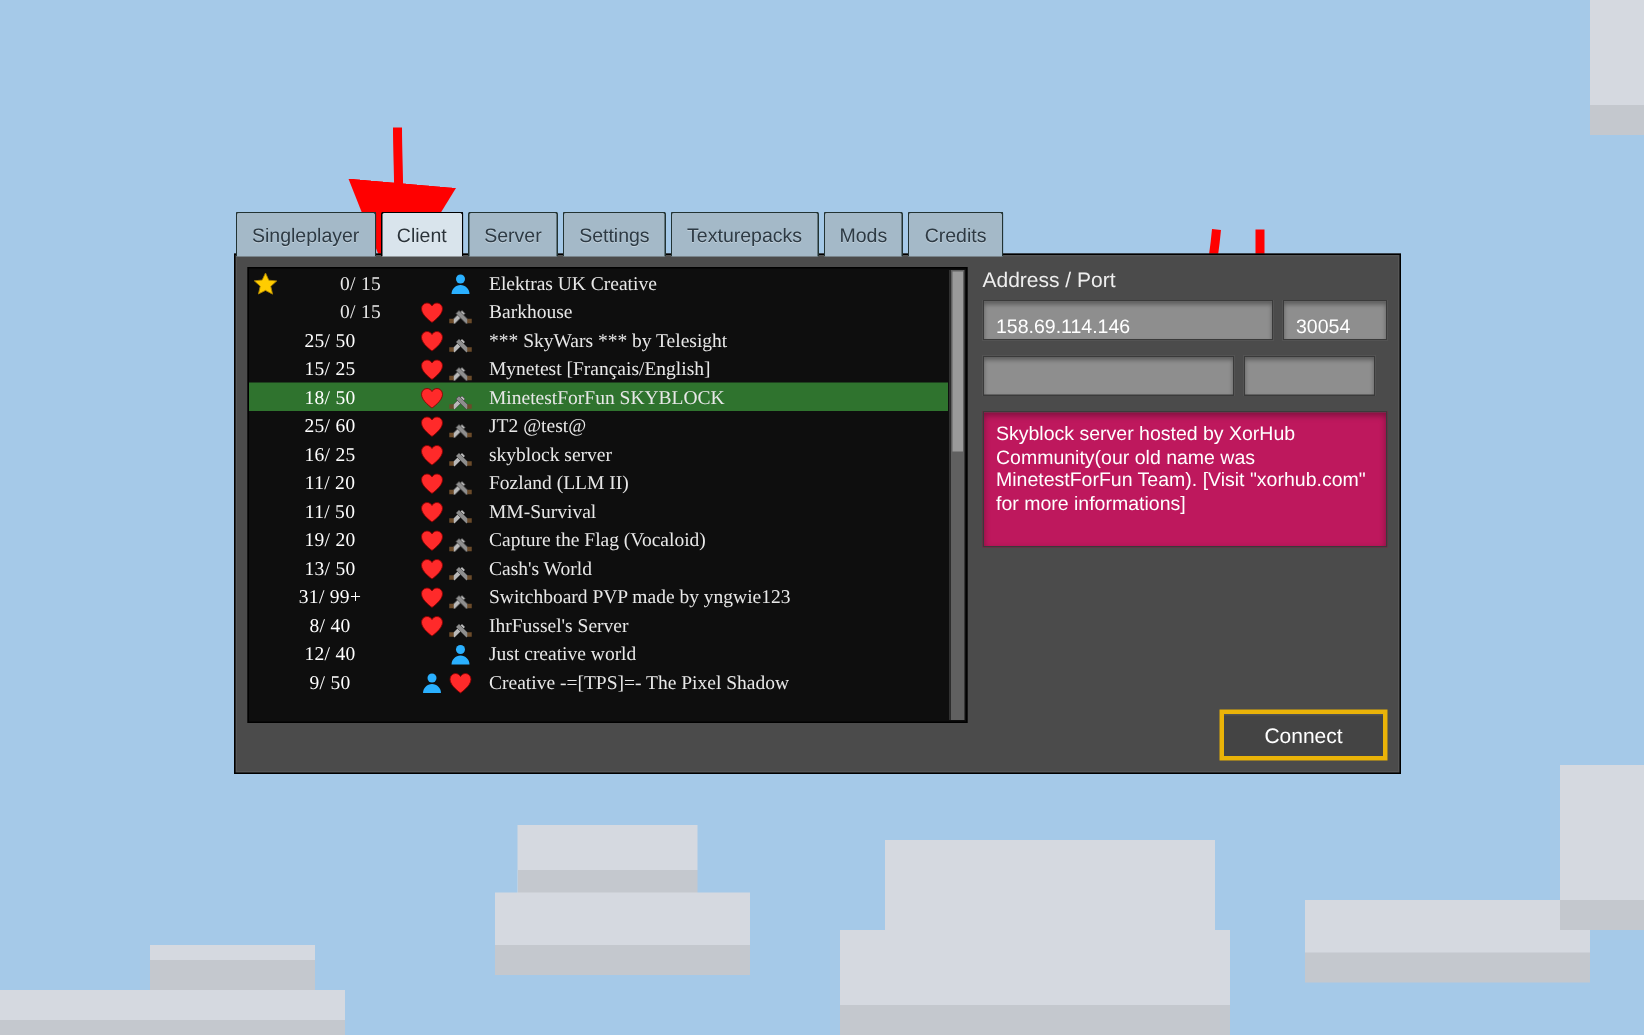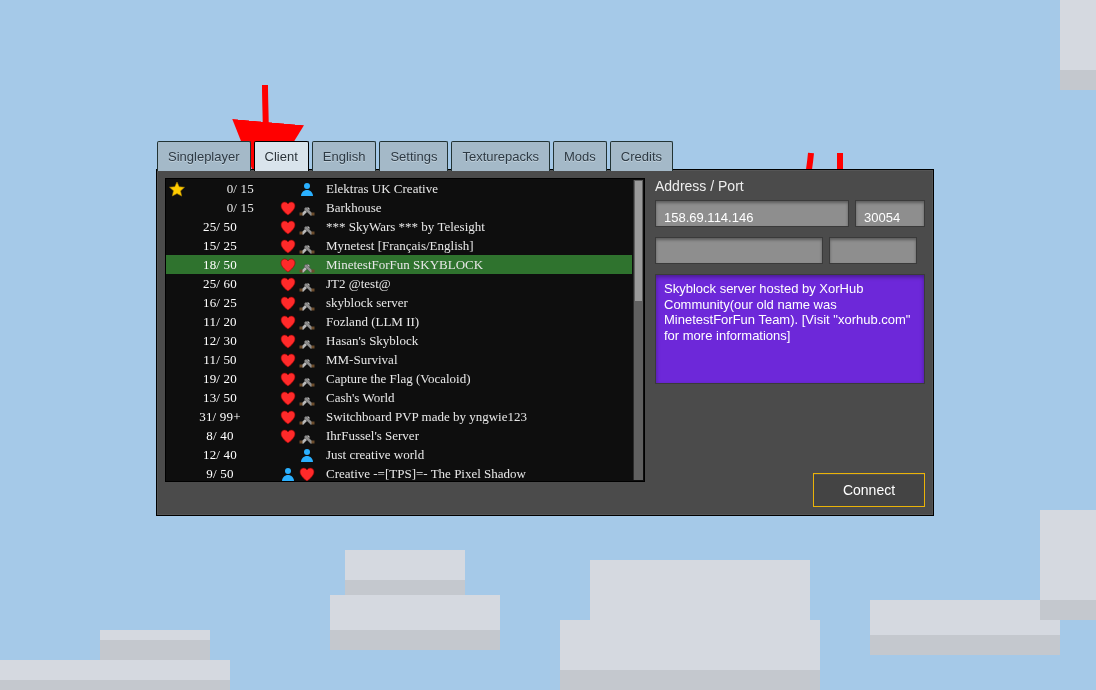--- a/index.html
+++ b/index.html
@@ -135,36 +135,36 @@
     box-shadow: inset 0 2px 3px rgba(0,0,0,.35);
     height: 27px; line-height: 27px;
     color: #fff; padding: 3px 8px; font-size: 13px;
     flex: 1;
   }
   .input.short { flex: 0 0 70px; }
   .input.name { flex: 0 0 168px; }
   .input.pass { flex: 0 0 88px; }
 
   .desc-box {
-    background: #6d28d9;
+    background: #be185d;
     border: 1px solid #3a3a3a;
     box-shadow: inset 0 2px 4px rgba(0,0,0,.35);
     padding: 6px 8px;
-    height: 110px;
+    height: 91px;
     font-size: 13px;
     color: #fff;
     line-height: 1.2;
     overflow: hidden;
   }
 
   .connect-btn {
     position: absolute; right: 0; bottom: 0;
     width: 112px; height: 34px;
     background: #444;
-    border: 1px solid #eab308;
+    border: 3px solid #eab308;
     box-shadow: inset 0 1px 0 rgba(255,255,255,.08);
     color: #fff; font-size: 14px;
     cursor: pointer;
   }
 </style>
 </head>
 <body>
 
 <div class="sky"></div>
 <div class="voxel vx1"></div>
@@ -204,21 +204,21 @@
           <path d="M0,0 L12,6 L0,12 Z" fill="#ff0000"></path>
         </marker>
       </defs>
   <path d="M20,5 C20,55 20,115 20,158" stroke="#ff0000" stroke-width="6" fill="none" marker-end="url(#ah3)"></path>
     </svg>
 </div>
 
 <div class="tabs" id="tabs">
     <div class="tab">Singleplayer</div>
     <div class="tab active">Client</div>
-    <div class="tab">English</div>
+    <div class="tab">Server</div>
     <div class="tab">Settings</div>
     <div class="tab">Texturepacks</div>
     <div class="tab">Mods</div>
     <div class="tab">Credits</div>
   </div>
 
 <div class="dialog">
 
   <div class="server-list">
     <div class="server-rows" id="server-rows">
@@ -317,33 +317,20 @@
           <span class="count green"><span class="cur">11</span>/ 20</span>
           <span class="icons">
             <span class="icon-slot"><svg viewBox="0 0 18 16">
                 <use href="#i-heart"></use>
               </svg></span>
             <span class="icon-slot"><svg viewBox="0 0 18 16">
                 <use href="#i-swords"></use>
               </svg></span>
           </span>
           <span class="name">Fozland (LLM II)</span>
-        </div>
-        <div class="server-row">
-          <span class="icon-slot"></span>
-          <span class="count green"><span class="cur">12</span>/ 30</span>
-          <span class="icons">
-            <span class="icon-slot"><svg viewBox="0 0 18 16">
-                <use href="#i-heart"></use>
-              </svg></span>
-            <span class="icon-slot"><svg viewBox="0 0 18 16">
-                <use href="#i-swords"></use>
-              </svg></span>
-          </span>
-          <span class="name">Hasan's Skyblock</span>
         </div>
         <div class="server-row">
           <span class="icon-slot"></span>
           <span class="count green"><span class="cur">11</span>/ 50</span>
           <span class="icons">
             <span class="icon-slot"><svg viewBox="0 0 18 16">
                 <use href="#i-heart"></use>
               </svg></span>
             <span class="icon-slot"><svg viewBox="0 0 18 16">
                 <use href="#i-swords"></use>

